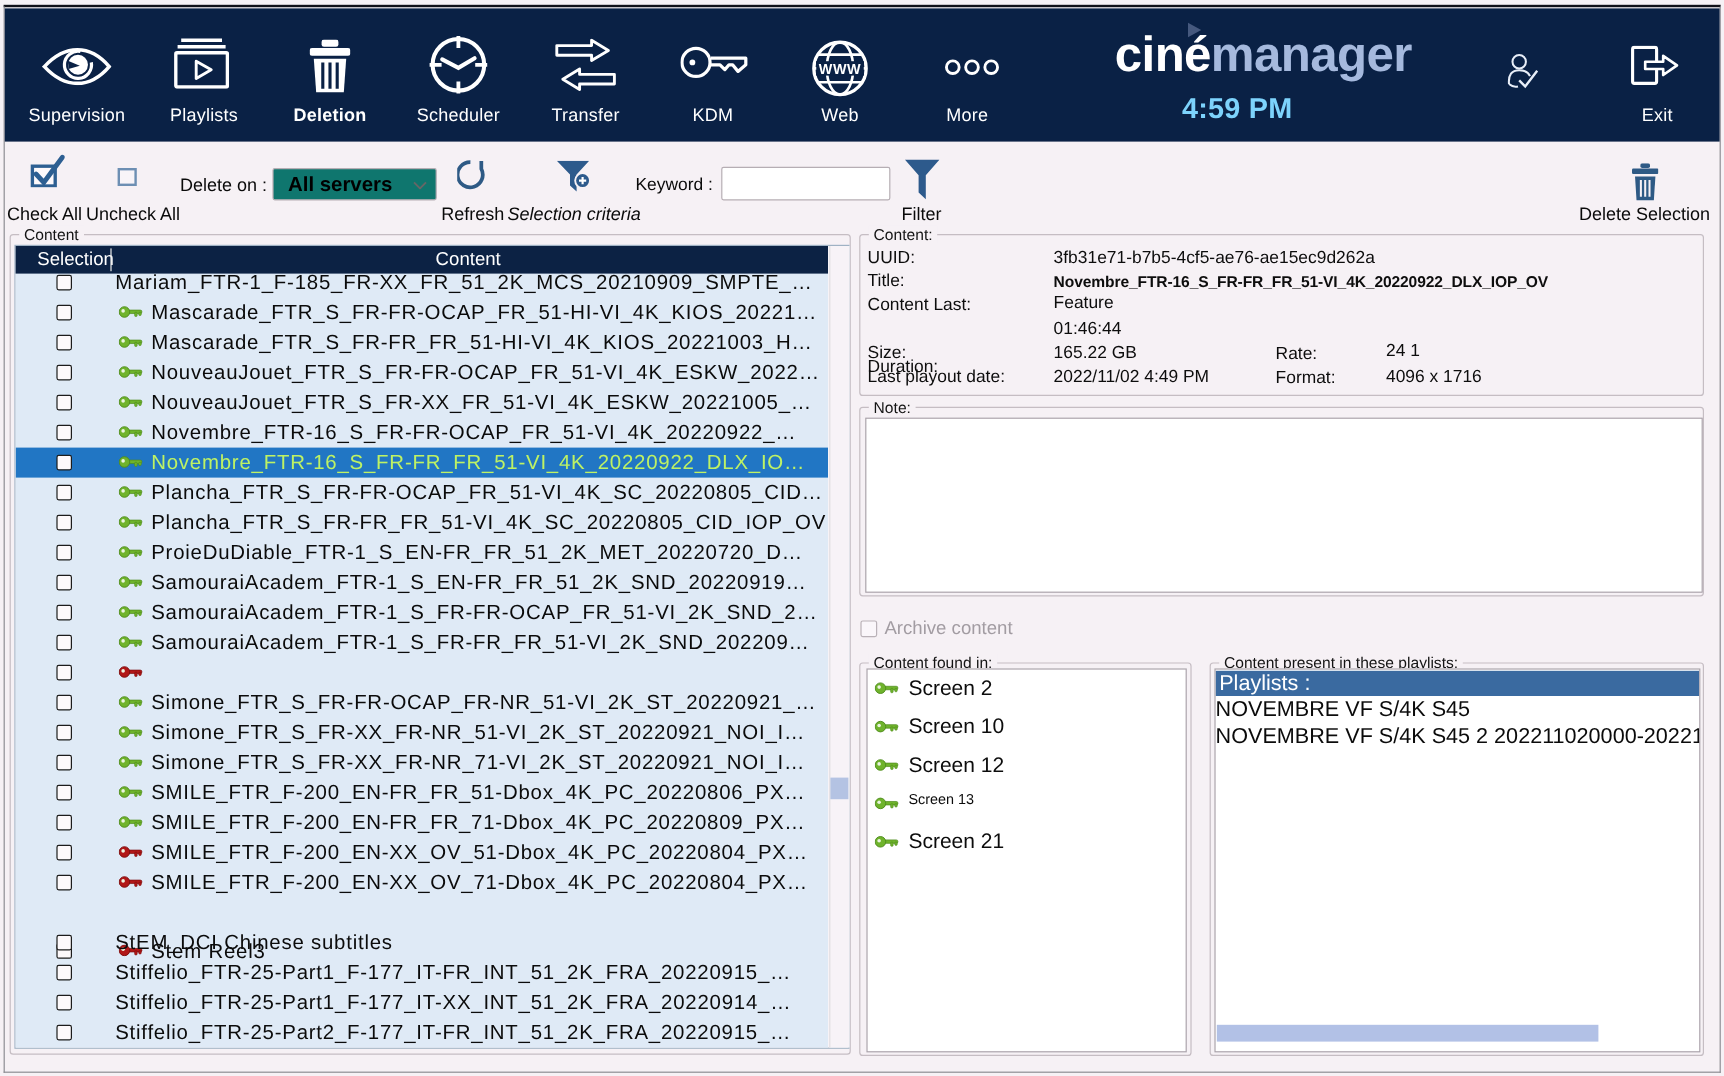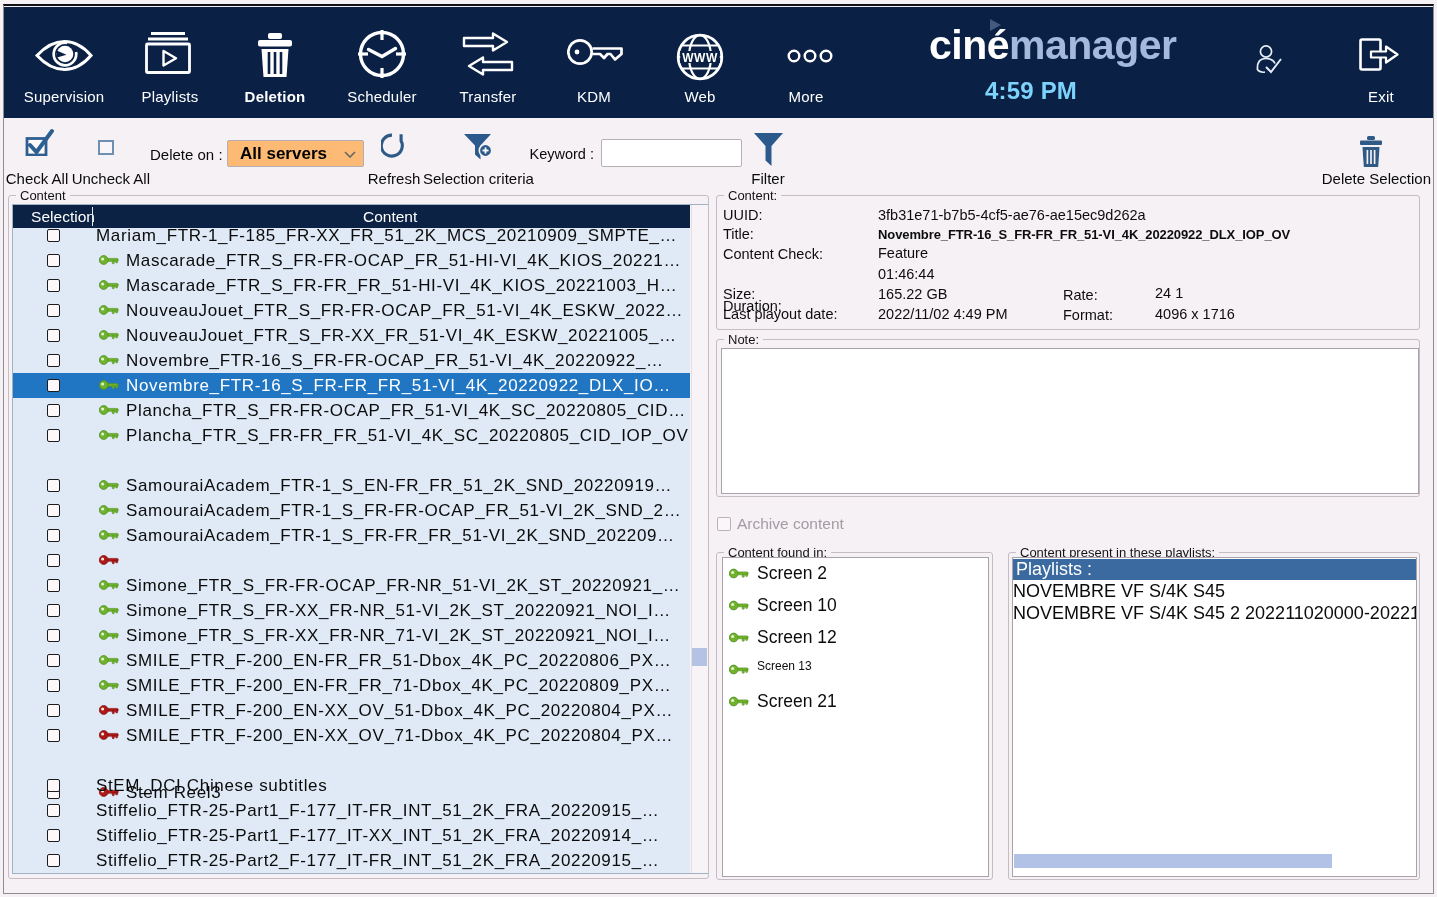--- a/index.html
+++ b/index.html
@@ -16,21 +16,21 @@
 .tool-lbl { position:absolute; font-size:15px; color:#0a0a0a; white-space:nowrap; }
 
 .gbox { position:absolute; border:1px solid #c5bdc3; border-radius:3px; }
 .glabel { position:absolute; top:-8px; left:7px; background:#f6f1f5; padding:0 4px; font-size:13px; color:#141414; white-space:nowrap; }
 
 #tablewrap { position:absolute; left:12px; top:204px; width:696px; height:670px; border:1px solid #9fb2c4; background:#f7f3f7; }
 #thead { position:absolute; left:0; top:0; width:677px; height:23px; background:#0c2244; z-index:5; }
 #tbody { position:absolute; left:0; top:0; width:677px; height:668px; overflow:hidden; background:#dfeaf6; }
 .trow { position:absolute; left:0; width:677px; height:25px; }
 .trow.sel { background:#2176c4; }
-.trow.sel .rt { color:#ffffff; }
+.trow.sel .rt { color:#bef264; }
 .cb { position:absolute; left:34px; top:6px; width:13px; height:13px; background:#fdf9fb; border:1.4px solid #1c1c1c; border-radius:2px; }
 .krow { position:absolute; left:86px; top:7px; }
 .rt { position:absolute; top:2.5px; font-size:17px; color:#0b0b0b; white-space:nowrap; letter-spacing:0.65px; }
 .hsep { position:absolute; left:79px; top:2px; width:1px; height:19px; background:#e8e8e8; }
 .htxt { position:absolute; top:3px; font-size:15.5px; color:#fff; }
 
 .ilbl { position:absolute; font-size:14.5px; color:#0d0d0d; white-space:nowrap; }
 .ival { position:absolute; font-size:14.5px; color:#0d0d0d; white-space:nowrap; }
 </style></head>
 <body>
@@ -168,21 +168,21 @@
     <svg width="30" height="28" viewBox="0 0 30 28">
       <rect x="3" y="10.5" width="19" height="16.5" fill="#fdf9fb" stroke="#2d5f92" stroke-width="2.8"></rect>
       <path d="M6,17 L12.5,24 L28,3" fill="none" stroke="#2d5f92" stroke-width="4" stroke-linecap="round"></path>
     </svg>
   </div>
   <div class="abs" style="left:98px;top:140px;width:16px;height:15px;border:2px solid #6d8fb3;background:#f8f4f8;"></div>
   <div class="tool-lbl" style="left:-2px;top:170px;width:78px;text-align:center;">Check All</div>
   <div class="tool-lbl" style="left:64px;top:170px;width:86px;text-align:right;">Uncheck All</div>
   <div class="tool-lbl" style="left:150px;top:146px;">Delete on :</div>
 
-  <div class="abs" style="left:227px;top:140px;width:137px;height:27px;background:#fdba74;border:1px solid #b6aeb4;border-radius:2px;text-align:center;">
+  <div class="abs" style="left:227px;top:140px;width:137px;height:27px;background:#0f766e;border:1px solid #b6aeb4;border-radius:2px;text-align:center;">
     <div class="abs" style="left:12px;top:3px;font-size:17px;font-weight:700;color:#000;">All servers</div>
     <svg class="abs" style="left:116px;top:10px;" width="12" height="7" viewBox="0 0 12 7">
         <path d="M1,1 L6,6 L11,1" fill="none" stroke="#666" stroke-width="1.6"></path>
       </svg>
   </div>
 
   <div class="abs" style="left:381px;top:133px;">
     <svg width="24" height="26" viewBox="0 0 24 26">
       <path d="M11,2.1 A10.5,10.5 0 1 0 20.1,7.75 L20.1,1.2" fill="none" stroke="#2e5a85" stroke-width="3.1"></path>
     </svg>
@@ -190,42 +190,42 @@
   <div class="tool-lbl" style="left:357px;top:170px;width:74px;text-align:center;">Refresh</div>
 
   <div class="abs" style="left:464px;top:134px;">
     <svg width="29" height="27" viewBox="0 0 29 27">
       <path d="M0,0 L27,0 L16.5,11.5 L16.5,25.5 L11,20.5 L11,11.5 Z" fill="#2d5a8c"></path>
       <circle cx="21.5" cy="16.5" r="6.2" fill="#2d5a8c" stroke="#f6f1f5" stroke-width="1.6"></circle>
       <line x1="18.5" y1="16.5" x2="24.5" y2="16.5" stroke="#fff" stroke-width="1.8"></line>
       <line x1="21.5" y1="13.5" x2="21.5" y2="19.5" stroke="#fff" stroke-width="1.8"></line>
     </svg>
   </div>
-  <div class="tool-lbl" style="left:423px;top:170px;width:110px;">Selection criteria</div>
+  <div class="tool-lbl" style="left:423px;top:170px;width:110px;font-style:italic;">Selection criteria</div>
   <div class="tool-lbl" style="left:527px;top:146px;width:67px;text-align:right;font-size:14.5px;">Keyword :</div>
   <div class="abs" style="left:601px;top:139px;width:141px;height:28px;background:#fff;border:1px solid #b6aeb4;border-radius:2px;"></div>
 
   <div class="abs" style="left:754px;top:133px;">
     <svg width="29" height="34" viewBox="0 0 29 34">
       <path d="M0,0 L29,0 L17.5,13 L17.5,33 L11.5,27.5 L11.5,13 Z" fill="#2d5a8c"></path>
     </svg>
   </div>
   <div class="tool-lbl" style="left:733px;top:170px;width:70px;text-align:center;">Filter</div>
 
   <div class="abs" style="left:1360px;top:136px;">
     <svg width="22" height="31" viewBox="0 0 22 31">
       <rect x="7" y="0" width="8" height="4" rx="1.5" fill="#2e5a85"></rect>
       <rect x="0" y="4.5" width="22" height="4.5" rx="1" fill="#2e5a85"></rect>
       <path d="M2.5,11 L19.5,11 L18.2,31 L3.8,31 Z" fill="#2e5a85"></path>
       <line x1="7.4" y1="14" x2="7.4" y2="28" stroke="#f6f1f5" stroke-width="1.7"></line>
       <line x1="11" y1="14" x2="11" y2="28" stroke="#f6f1f5" stroke-width="1.7"></line>
       <line x1="14.6" y1="14" x2="14.6" y2="28" stroke="#f6f1f5" stroke-width="1.7"></line>
     </svg>
   </div>
-  <div class="tool-lbl" style="left:1310px;top:170px;width:121px;text-align:right;">Delete Selection</div>
+  <div class="tool-lbl" style="left:1310px;top:170px;width:121px;text-align:center;">Delete Selection</div>
 
   <div class="gbox" style="left:8px;top:195px;width:701px;height:684px;">
     <span class="glabel">Content</span>
   </div>
   <div id="tablewrap">
     <div id="tbody">
 <div class="trow" style="top:18px">
           <span class="cb"></span>
           <span class="rt" style="left:83px">Mariam_FTR-1_F-185_FR-XX_FR_51_2K_MCS_20210909_SMPTE_…</span>
         </div>
@@ -325,20 +325,33 @@
           <div class="krow">
             <svg width="20" height="10" viewBox="0 0 20 10" style="display:block">
               <rect x="8" y="3.4" width="11.3" height="2.9" rx="1.4" fill="#6fb32c" stroke="#4f8d1d" stroke-width="0.6"></rect>
               <rect x="13.2" y="5.2" width="2.1" height="3.6" rx="0.9" fill="#6fb32c" stroke="#4f8d1d" stroke-width="0.5"></rect>
               <rect x="16.6" y="5.2" width="2.1" height="2.8" rx="0.9" fill="#6fb32c" stroke="#4f8d1d" stroke-width="0.5"></rect>
               <circle cx="4.7" cy="5" r="4.4" fill="#6fb32c" stroke="#4f8d1d" stroke-width="0.8"></circle>
               <circle cx="3.6" cy="4.1" r="1.5" fill="#eaf4e0"></circle>
             </svg>
           </div>
           <span class="rt" style="left:113px">Plancha_FTR_S_FR-FR_FR_51-VI_4K_SC_20220805_CID_IOP_OV</span>
+        </div>
+<div class="trow" style="top:243px">
+          <span class="cb"></span>
+          <div class="krow">
+            <svg width="20" height="10" viewBox="0 0 20 10" style="display:block">
+              <rect x="8" y="3.4" width="11.3" height="2.9" rx="1.4" fill="#6fb32c" stroke="#4f8d1d" stroke-width="0.6"></rect>
+              <rect x="13.2" y="5.2" width="2.1" height="3.6" rx="0.9" fill="#6fb32c" stroke="#4f8d1d" stroke-width="0.5"></rect>
+              <rect x="16.6" y="5.2" width="2.1" height="2.8" rx="0.9" fill="#6fb32c" stroke="#4f8d1d" stroke-width="0.5"></rect>
+              <circle cx="4.7" cy="5" r="4.4" fill="#6fb32c" stroke="#4f8d1d" stroke-width="0.8"></circle>
+              <circle cx="3.6" cy="4.1" r="1.5" fill="#eaf4e0"></circle>
+            </svg>
+          </div>
+          <span class="rt" style="left:113px">ProieDuDiable_FTR-1_S_EN-FR_FR_51_2K_MET_20220720_D…</span>
         </div>
 <div class="trow" style="top:268px">
           <span class="cb"></span>
           <div class="krow">
             <svg width="20" height="10" viewBox="0 0 20 10" style="display:block">
               <rect x="8" y="3.4" width="11.3" height="2.9" rx="1.4" fill="#6fb32c" stroke="#4f8d1d" stroke-width="0.6"></rect>
               <rect x="13.2" y="5.2" width="2.1" height="3.6" rx="0.9" fill="#6fb32c" stroke="#4f8d1d" stroke-width="0.5"></rect>
               <rect x="16.6" y="5.2" width="2.1" height="2.8" rx="0.9" fill="#6fb32c" stroke="#4f8d1d" stroke-width="0.5"></rect>
               <circle cx="4.7" cy="5" r="4.4" fill="#6fb32c" stroke="#4f8d1d" stroke-width="0.8"></circle>
               <circle cx="3.6" cy="4.1" r="1.5" fill="#eaf4e0"></circle>
@@ -514,21 +527,21 @@
     <div class="abs" style="left:678px;top:0;width:17px;height:668px;background:#f7f3f7;border-left:1px solid #e2dee2;"></div>
     <div class="abs" style="left:679px;top:443px;width:15px;height:18px;background:#b4c3e3;"></div>
   </div>
 
   <div class="gbox" style="left:716px;top:195px;width:704px;height:135px;">
     <span class="glabel">Content:</span>
     <span class="ilbl" style="left:6px;top:11px;">UUID:</span>
       <span class="ival" style="left:161px;top:11px;">3fb31e71-b7b5-4cf5-ae76-ae15ec9d262a</span>
     <span class="ilbl" style="left:6px;top:30px;">Title:</span>
       <span class="ival" style="left:161px;top:31px;font-weight:700;font-size:13px;letter-spacing:-0.1px;">Novembre_FTR-16_S_FR-FR_FR_51-VI_4K_20220922_DLX_IOP_OV</span>
-    <span class="ilbl" style="left:6px;top:50px;">Content Check:</span>
+    <span class="ilbl" style="left:6px;top:50px;">Content Last:</span>
       <span class="ival" style="left:161px;top:49px;">Feature</span>
     <span class="ilbl" style="left:6px;top:70px;margin-top:32px;">Duration:</span>
       <span class="ival" style="left:161px;top:70px;">01:46:44</span>
     <span class="ilbl" style="left:6px;top:90px;">Size:</span>
       <span class="ival" style="left:161px;top:90px;">165.22 GB</span>
     <span class="ilbl" style="left:346px;top:91px;">Rate:</span>
       <span class="ival" style="left:438px;top:89px;">24 1</span>
     <span class="ilbl" style="left:6px;top:110px;">Last playout date:</span>
       <span class="ival" style="left:161px;top:110px;">2022/11/02 4:49 PM</span>
     <span class="ilbl" style="left:346px;top:111px;">Format:</span>

